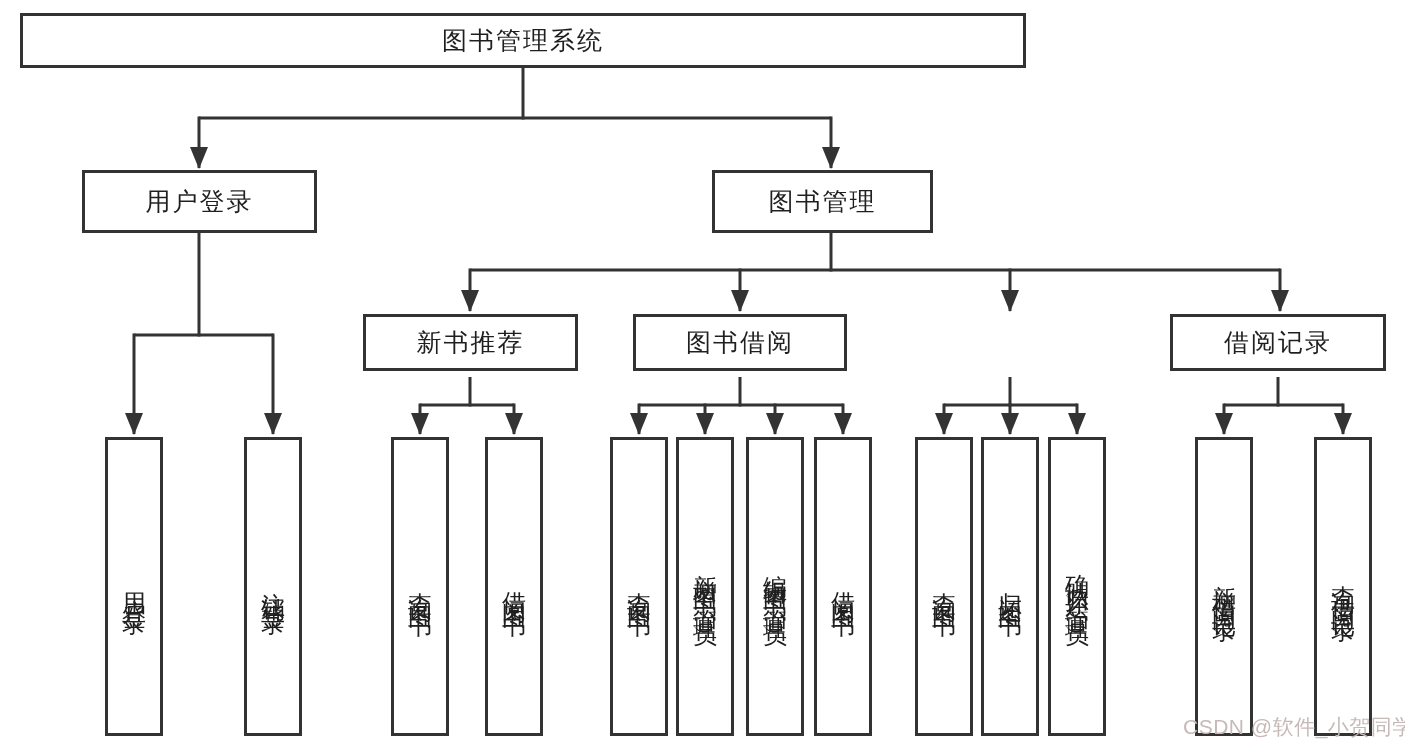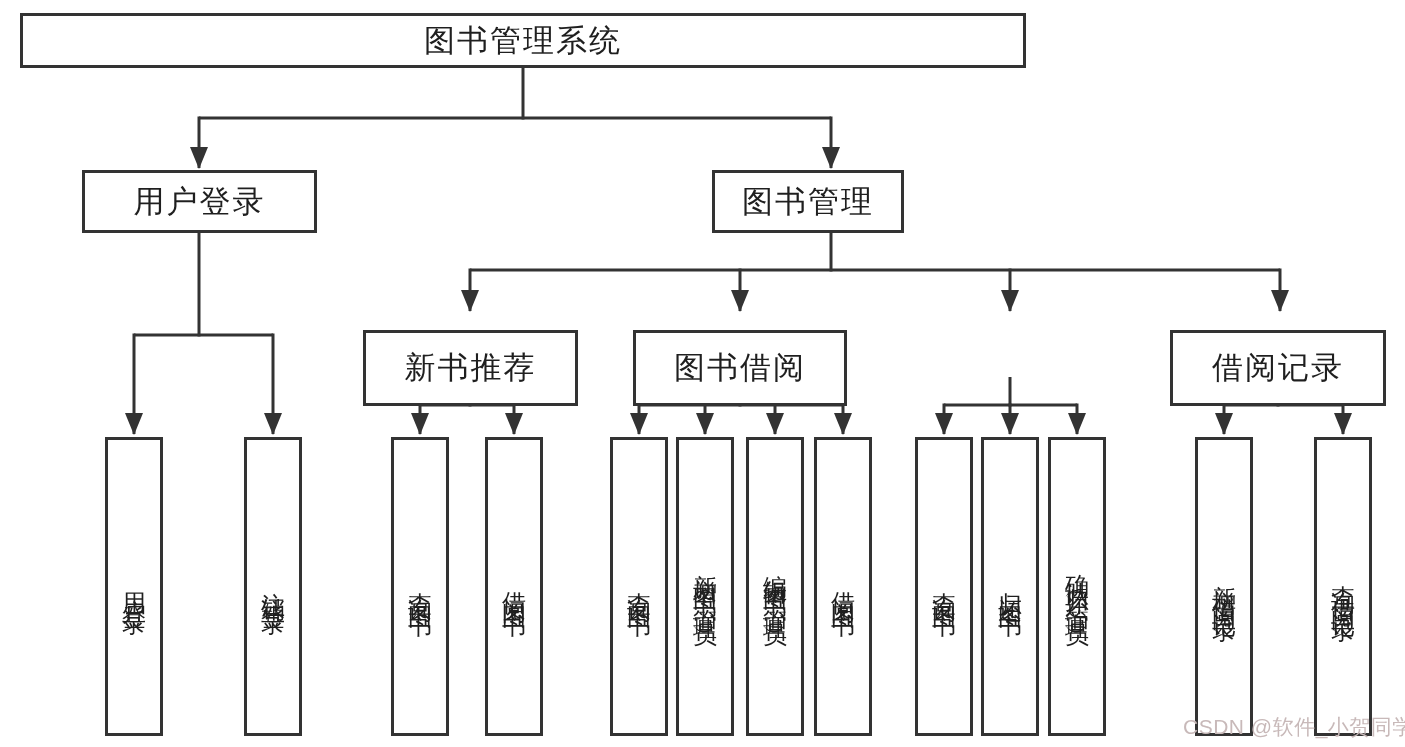--- a/index.html
+++ b/index.html
@@ -7,25 +7,25 @@
     position:relative;width:1405px;height:747px;background:#ffffff;
     font-family:"Liberation Sans","DejaVu Sans",sans-serif;color:#1f1f1f;
     overflow:hidden;
   }
   .stage svg.wires{position:absolute;left:0;top:0;z-index:1;}
   .box{
     position:absolute;box-sizing:border-box;background:#ffffff;
     border:3px solid #333333;display:flex;align-items:center;justify-content:center;
     z-index:2;
   }
-  .hlabel{font-size:31px;letter-spacing:2px;white-space:nowrap;}
+  .hlabel{font-size:25px;letter-spacing:2px;white-space:nowrap;}
   .root{left:20px;top:13px;width:1006px;height:55px;}
   .n-login{left:82px;top:170px;width:235px;height:63px;}
-  .n-mgmt{left:712px;top:170px;width:192px;height:63px;}
-  .g{top:314px;height:76px;margin-top:16px;}
+  .n-mgmt{left:712px;top:170px;width:221px;height:63px;}
+  .g{top:314px;height:57px;}
   .g1{left:363px;width:215px;}
   .g2{left:633px;width:214px;}
   .g3{left:902px;width:215px;}
   .g4{left:1170px;width:216px;justify-content:center;}
   .leaf{top:437px;width:58px;height:299px;}
   .vlabel{
     writing-mode:vertical-rl;text-orientation:mixed;
     font-size:24px;letter-spacing:7px;line-height:1;white-space:nowrap;
   }
   .l1{left:105px;}  .l2{left:244px;}

